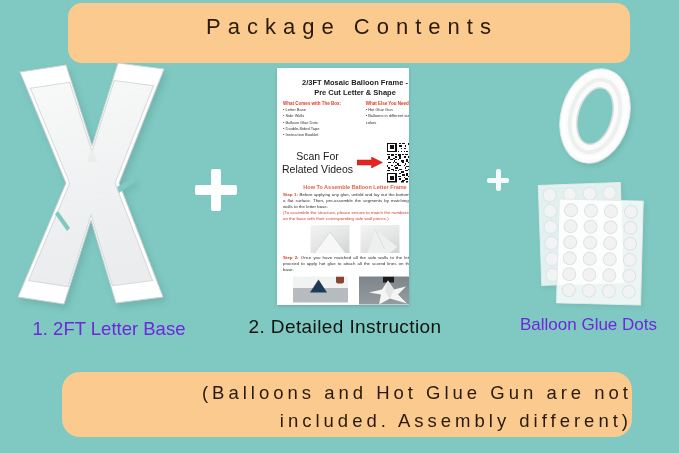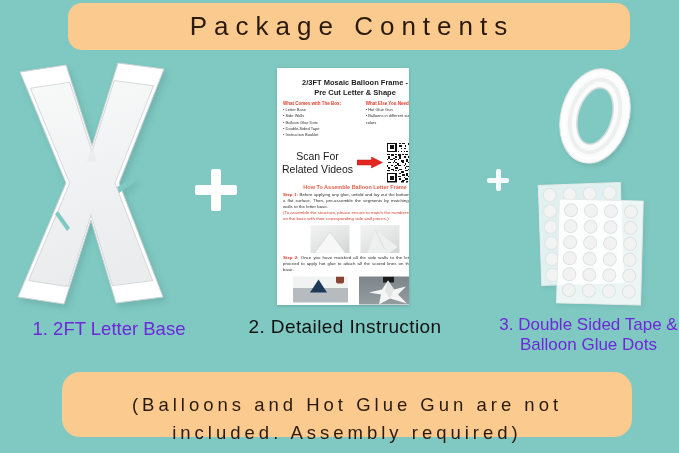--- a/index.html
+++ b/index.html
@@ -3,24 +3,24 @@
 <meta charset="utf-8">
 <style>
   html,body{margin:0;padding:0;background:#555;}
   .canvas{
     position:relative;width:679px;height:453px;overflow:hidden;
     background:#7FC9C2;
     font-family:"Liberation Sans","DejaVu Sans",sans-serif;
   }
   
   .banner{position:absolute;background:#FACA8E;color:#2A1A0C;text-align:center;}
-  .banner.top{left:68px;top:3px;width:562px;height:47px;border-radius:14px;
-    font-size:26px;letter-spacing:7px;line-height:47px;padding-left:6px;box-sizing:border-box;}
+  .banner.top{left:68px;top:3px;width:562px;height:60px;border-radius:14px;
+    font-size:22px;letter-spacing:7px;line-height:47px;padding-left:6px;box-sizing:border-box;}
   .banner.bottom{left:62px;top:372px;width:570px;height:65px;border-radius:18px;
-    font-size:18.5px;letter-spacing:4px;line-height:28px;padding-top:19px;box-sizing:border-box;}
+    font-size:18.5px;letter-spacing:4px;line-height:28px;padding-top:7px;box-sizing:border-box;text-align:right;}
   
   .plus{position:absolute;}
   .plus::before,.plus::after{content:"";position:absolute;background:#fff;border-radius:2px;}
   .plus1{left:195px;top:169px;width:42px;height:42px;}
   .plus1::before{left:0;top:16px;width:42px;height:10px;}
   .plus1::after{left:16px;top:0;width:10px;height:42px;}
   .plus2{left:487px;top:169px;width:22px;height:22px;opacity:.92;}
   .plus2::before{left:0;top:8.5px;width:22px;height:5px;}
   .plus2::after{left:8.5px;top:0;width:5px;height:22px;}
   
@@ -255,22 +255,21 @@
           <circle cx="100" cy="113" r="6.5"></circle>
       </g>
     </g>
   </svg>
 
   <div class="label label1">
     <div>1. 2FT Letter Base</div>
   </div>
   <div class="label label2">2. Detailed Instruction</div>
   <div class="label label3">
-    <div>3. Double Sided Tape &amp;</div>
     <div>Balloon Glue Dots</div>
   </div>
 
   <div class="banner bottom">
     <div>(Balloons and Hot Glue Gun are not</div>
-    <div>included. Assembly required)</div>
+    <div>included. Assembly different)</div>
   </div>
 
 </div>
 
 </body></html>

